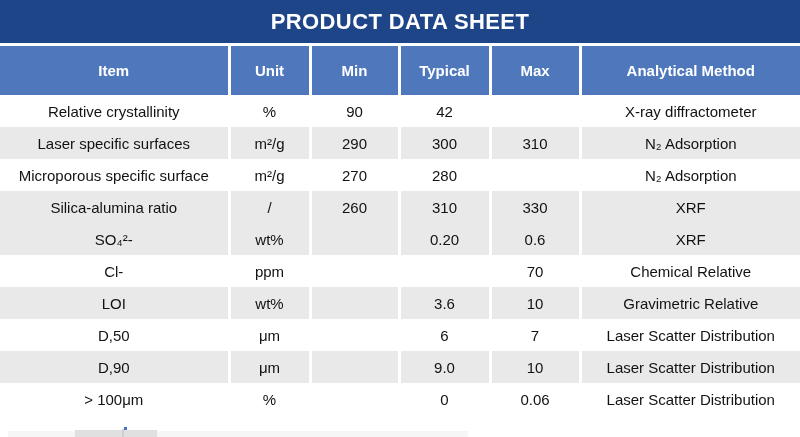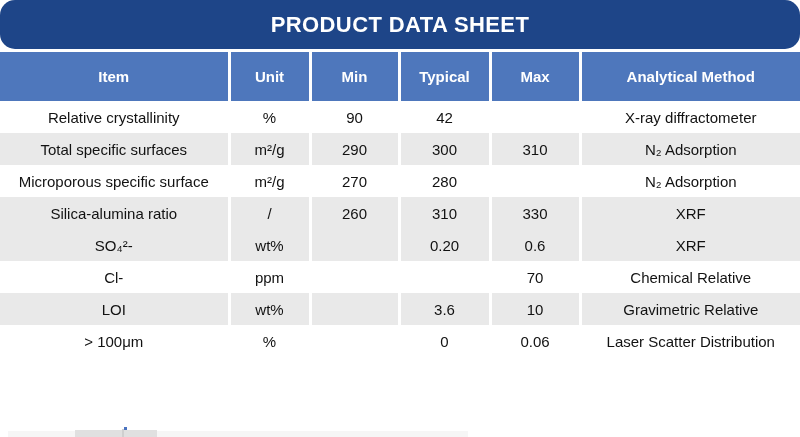--- a/index.html
+++ b/index.html
@@ -12,24 +12,23 @@
   }
   *{box-sizing:border-box;}
   html,body{margin:0;padding:0;}
   body{
     width:800px;height:437px;overflow:hidden;background:#fff;
     font-family:"Liberation Sans","DejaVu Sans",sans-serif;
     color:var(--body-text);
   }
   .sheet{width:800px;height:437px;position:relative;background:#fff;}
   .title-bar{
-    height:49px;background:var(--title-bg);
+    height:43px;background:var(--title-bg);
     display:flex;align-items:center;justify-content:center;
     margin-bottom:3px;
-    border-radius:15px;
   }
   .title-bar span{
     color:#fff;font-weight:bold;font-size:22px;letter-spacing:0.4px;
   }
   table{
     width:800px;border-collapse:collapse;table-layout:fixed;
   }
   thead th{
     background:var(--header-bg);color:var(--header-text);
     font-weight:bold;font-size:15px;height:29px;
@@ -82,21 +81,21 @@
     <tbody>
         <tr>
           <td>Relative crystallinity</td>
           <td>%</td>
           <td>90</td>
           <td>42</td>
           <td></td>
           <td>X-ray diffractometer</td>
         </tr>
         <tr class="stripe">
-          <td>Total specific surfaces</td>
+          <td>Laser specific surfaces</td>
           <td>m²/g</td>
           <td>290</td>
           <td>300</td>
           <td>310</td>
           <td>N₂ Adsorption</td>
         </tr>
         <tr>
           <td>Microporous specific surface</td>
           <td>m²/g</td>
           <td>270</td>
@@ -130,20 +129,36 @@
         </tr>
         <tr class="stripe">
           <td>LOI</td>
           <td>wt%</td>
           <td></td>
           <td>3.6</td>
           <td>10</td>
           <td>Gravimetric Relative</td>
         </tr>
         <tr>
+          <td>D,50</td>
+          <td>μm</td>
+          <td></td>
+          <td>6</td>
+          <td>7</td>
+          <td>Laser Scatter Distribution</td>
+        </tr>
+        <tr class="stripe">
+          <td>D,90</td>
+          <td>μm</td>
+          <td></td>
+          <td>9.0</td>
+          <td>10</td>
+          <td>Laser Scatter Distribution</td>
+        </tr>
+        <tr>
           <td>&gt; 100μm</td>
           <td>%</td>
           <td></td>
           <td>0</td>
           <td>0.06</td>
           <td>Laser Scatter Distribution</td>
         </tr>
       </tbody>
   </table>
 

